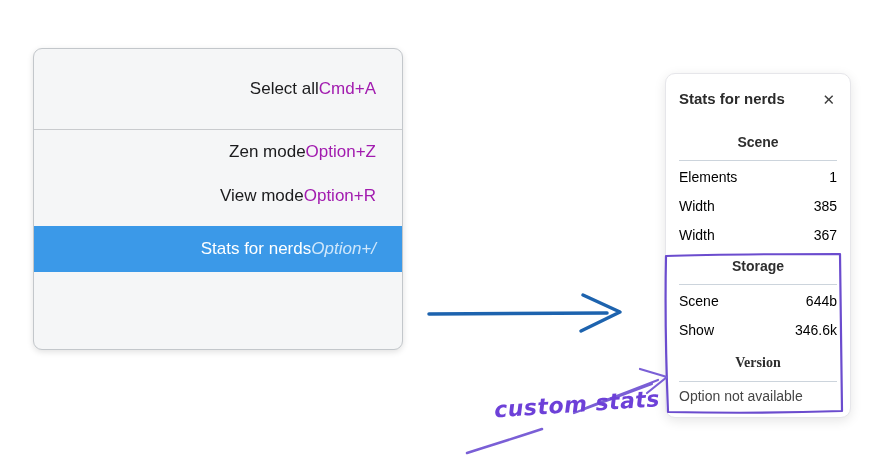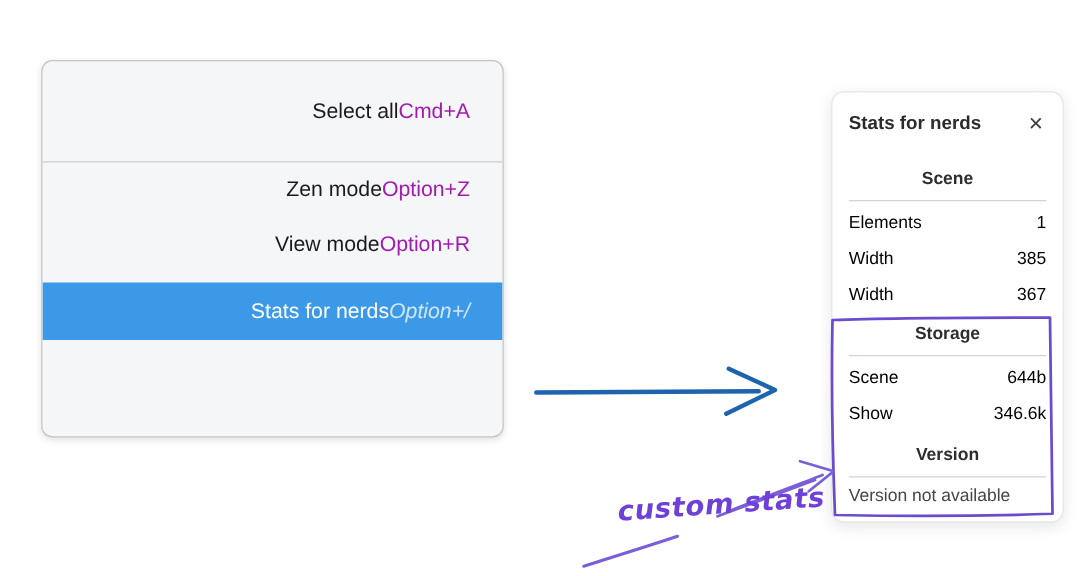--- a/index.html
+++ b/index.html
@@ -32,21 +32,21 @@
     background:#ffffff; border:1px solid #e6e6ea; border-radius:10px;
     box-shadow:0 3px 12px rgba(0,0,0,0.10); box-sizing:border-box;
     padding:14px 13px 10px; color:#454545;
   }
   .panel-head { display:flex; justify-content:space-between; align-items:center; line-height:22px; }
   .panel-title { font-weight:bold; font-size:15px; color:#2b2b2b; }
   .close-btn { font-size:15px; color:#3f3f3f; line-height:1; cursor:pointer; padding:2px; }
   .sec-title { text-align:center; font-weight:bold; font-size:14px; color:#2e2e2e; line-height:20px; }
   .sec-title.scene   { margin-top:22px; }
   .sec-title.storage { margin-top:6px; }
-  .sec-title.version { margin-top:8px; }
+  .sec-title.version { margin-top:8px;font-family:Liberation Serif, serif; }
   .rule { height:1px; background:#ccd4dc; margin:8px 0 2px; }
   .prow { display:flex; justify-content:space-between; font-size:14px; line-height:29px; color:#000000; }
   .note { font-size:14px; line-height:24px; margin-top:1px; color:#454545; white-space:nowrap; }
 
   
   .overlay { position:absolute; left:0; top:0; pointer-events:none; }
   .flow-stroke   { stroke:#1d63ae; stroke-width:3.5; fill:none; stroke-linecap:round; stroke-linejoin:round; }
   .violet-stroke { stroke:#7a5fd6; stroke-width:2.2; fill:none; stroke-linecap:round; stroke-linejoin:round; }
   .violet-box    { stroke:#6b4cce; stroke-width:2.2; fill:none; stroke-linejoin:round; }
   .note-text {
@@ -108,21 +108,21 @@
       <span>Scene</span>
       <span>644b</span>
     </div>
     <div class="prow">
       <span>Show</span>
       <span>346.6k</span>
     </div>
 
     <div class="sec-title version">Version</div>
     <div class="rule"></div>
-    <div class="note">Version not available</div>
+    <div class="note">Option not available</div>
   </div>
 
   <svg class="overlay" width="873" height="461" viewBox="0 0 873 461">
 
     <path class="flow-stroke" d="M429 314 L607 313"></path>
     <path class="flow-stroke" d="M583 295 L620 312 L581 331"></path>
 
     <path class="violet-box" d="M666 256 C715 254 795 254 840 254 C841 305 841 360 842 411 C785 413 718 413 668 412 C666 362 665 305 666 256 Z"></path>
 
     <path class="violet-stroke" d="M574 413 C601 403 628 393 652 384"></path>

